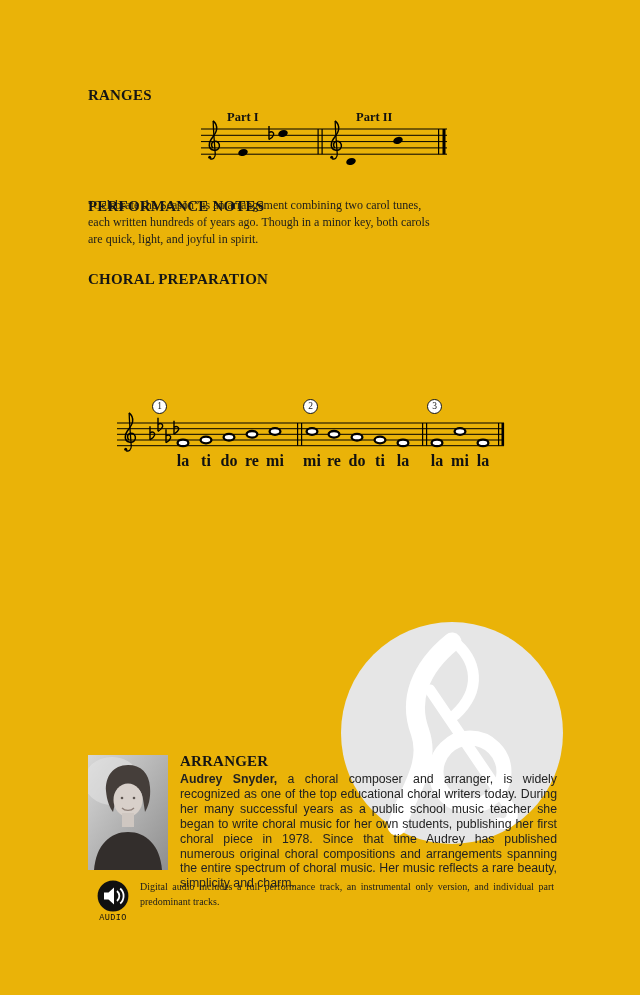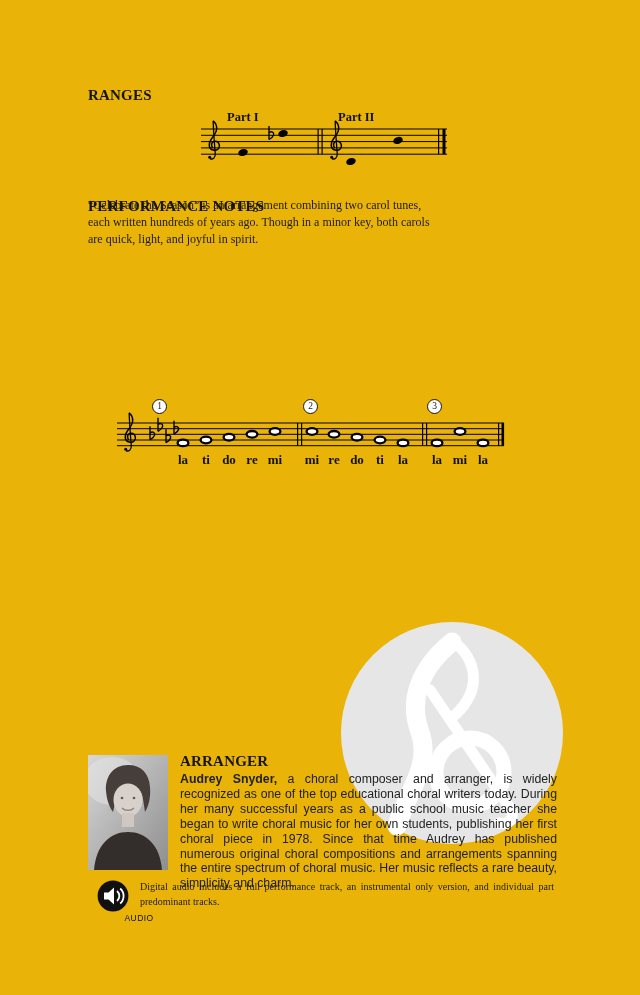--- a/index.html
+++ b/index.html
@@ -4,27 +4,27 @@
 <style>
   html,body{margin:0;padding:0;background:#ffffff;}
   .page{position:relative;width:640px;height:995px;background:#eab308;overflow:hidden;
         font-family:"Liberation Serif","DejaVu Serif",serif;color:#1a1a1a;padding-left:24px;}
   .abs{position:absolute;}
   .heading{font-weight:700;font-size:15px;letter-spacing:.2px;color:#151515;}
   .serif-para{white-space:pre;font-size:12px;line-height:16.9px;color:#1c1c1c;}
   .part-label{font-weight:700;font-size:12.5px;color:#111;}
   .circnum{width:13px;height:13px;border:1.2px solid #161616;border-radius:50%;
            text-align:center;line-height:13px;font-size:9.5px;color:#161616;background:#fff;}
-  .solfege{width:26px;text-align:center;font-weight:700;font-size:13px;color:#111;}
+  .solfege{width:26px;text-align:center;font-weight:700;font-size:16px;color:#111;}
   .bio{width:377px;text-align:justify;font-family:"Liberation Sans","DejaVu Sans",sans-serif;
        font-size:12.3px;line-height:14.9px;color:#222;}
   .bio .bold{font-weight:700;margin-top:47px;}
   .audio-text{width:414px;text-align:justify;font-size:10px;line-height:15px;color:#1c1c1c;}
-  .audio-label{width:42px;text-align:center;font-family:Liberation Sans, sans-serif;
-               font-size:8.5px;letter-spacing:.4px;color:#111;margin-left:26px;}
+  .audio-label{width:42px;text-align:center;font-family:Liberation Mono, monospace;
+               font-size:8.5px;letter-spacing:.4px;color:#111;}
   svg{display:block;}
 </style>
 </head>
 <body>
 
 <div class="page">
 
   <svg width="0" height="0" style="position:absolute" aria-hidden="true">
     <defs>
       <g id="g-clef" fill="none" stroke="#000">
@@ -51,21 +51,21 @@
       <path stroke-width="19" d="M111 20 C79 46 67 78 79 110 C91 144 65 172 56 204"></path>
       <path stroke-width="11" d="M111 18 C137 38 141 68 114 93"></path>
       <circle cx="129" cy="150" r="34" stroke-width="15"></circle>
       <path stroke-width="11" d="M89 68 L169 186 C175 196 167 204 158 201"></path>
     </g>
   </svg>
 
   <div class="abs heading" style="left:88px;top:87px">RANGES</div>
 
   <div class="abs part-label" style="left:227px;top:110px">Part I</div>
-  <div class="abs part-label" style="left:338px;top:110px">Part II</div>
+  <div class="abs part-label" style="left:356px;top:110px">Part II</div>
 
   <svg class="abs" style="left:195px;top:118px" width="260" height="62" viewBox="0 0 260 62">
     <g stroke="#000" stroke-width="1">
       <path d="M6 11 H252 M6 17.3 H252 M6 23.6 H252 M6 29.9 H252 M6 36.2 H252"></path>
     </g>
     <use href="#g-clef" transform="translate(9,1) scale(0.75)"></use>
     <use href="#g-black" x="48" y="34.5"></use>
     <use href="#g-flat" transform="translate(74,16)"></use>
     <use href="#g-black" x="88" y="15.5"></use>
     <rect x="122.5" y="11" width="1.2" height="25.2" fill="#000"></rect>
@@ -75,20 +75,21 @@
     <use href="#g-black" x="203" y="22.4"></use>
     <rect x="243" y="11" width="1.2" height="25.2" fill="#000"></rect>
     <rect x="247.5" y="11" width="3" height="25.2" fill="#000"></rect>
   </svg>
 
   <div class="abs heading" style="left:88px;top:198px">PERFORMANCE NOTES</div>
   <div class="abs serif-para" style="left:88px;top:197px">“Celebrate the Season” is an arrangement combining two carol tunes,
 each written hundreds of years ago. Though in a minor key, both carols
 are quick, light, and joyful in spirit.</div>
 
+  <div class="abs heading" style="left:88px;top:271px">CHORAL PREPARATION</div>
 
   <div class="abs circnum" style="left:152px;top:399px">1</div>
   <div class="abs circnum" style="left:303px;top:399px">2</div>
   <div class="abs circnum" style="left:427px;top:399px">3</div>
 
   <svg class="abs" style="left:110px;top:392px" width="410" height="78" viewBox="0 0 410 78">
     <g stroke="#000" stroke-width="1">
       <path d="M7 31 H394 M7 36.7 H394 M7 42.3 H394 M7 48 H394 M7 53.7 H394"></path>
     </g>
     <use href="#g-clef" transform="translate(10,19) scale(0.75)"></use>

